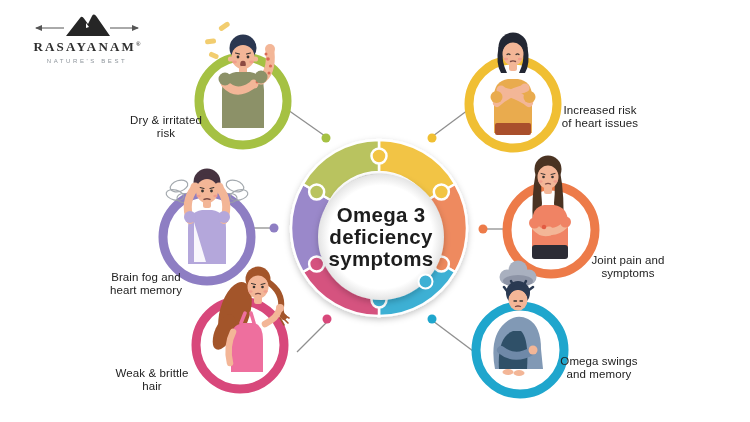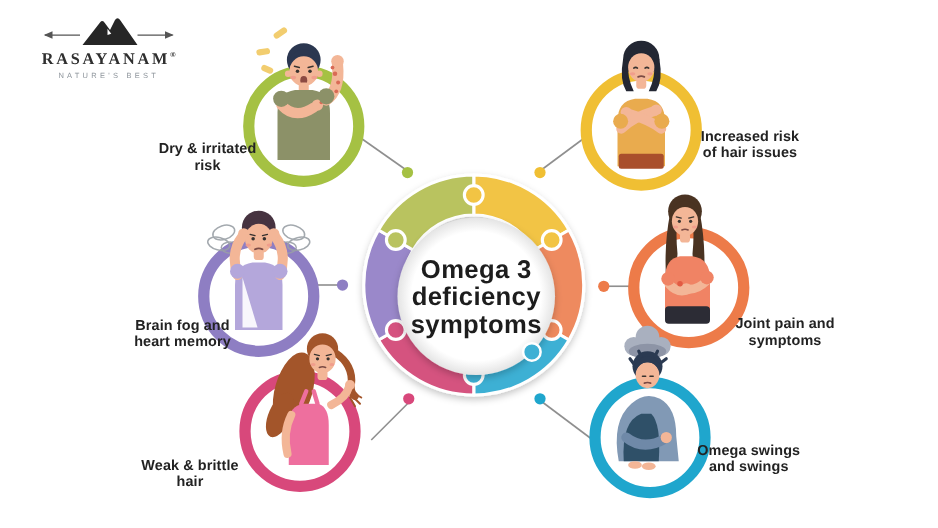--- a/index.html
+++ b/index.html
@@ -8,21 +8,21 @@
     font-family:"Liberation Sans", sans-serif;
   }
   
   .logo{position:absolute;left:28px;top:12px;width:118px;text-align:center;color:#2e2e2e;}
   .logo .brand{font-family:"Liberation Serif", serif;font-weight:bold;font-size:13px;
     letter-spacing:2.2px;color:#2f2f2f;margin-top:1px;white-space:nowrap;}
   .logo .brand sup{font-size:6px;letter-spacing:0;}
   .logo .tagline{font-size:6px;letter-spacing:2.6px;color:#8d949b;margin-top:3px;white-space:nowrap;}
   
   .sym-label{position:absolute;transform:translate(-50%,-50%);text-align:center;
-    font-weight:bold;font-size:11.5px;line-height:1.15;color:#222;letter-spacing:.1px;white-space:nowrap;}
+    font-weight:normal;font-size:11.5px;line-height:1.15;color:#222;letter-spacing:.1px;white-space:nowrap;}
   
   .abs{position:absolute;}
   svg{display:block;overflow:visible;}
   .center-title{font-family:"Liberation Sans",sans-serif;font-weight:bold;font-size:20.5px;
     letter-spacing:.3px;fill:#1d1d1d;}
 </style>
 </head>
 <body>
 
 <div id="canvas">
@@ -260,34 +260,34 @@
       <circle cx="78" cy="95" r="4.5" fill="#f3b697"></circle>
       <ellipse cx="53" cy="117" rx="5.5" ry="3" fill="#f3b697"></ellipse>
       <ellipse cx="64" cy="118" rx="5.5" ry="3" fill="#f3b697"></ellipse>
     </g>
   </svg>
 
   <div class="sym-label" style="left:166px;top:127px">
     <div>Dry &amp; irritated</div>
     <div>risk</div>
   </div>
-  <div class="sym-label" style="left:146px;top:268px">
+  <div class="sym-label" style="left:146px;top:284px">
     <div>Brain fog and</div>
     <div>heart memory</div>
   </div>
   <div class="sym-label" style="left:152px;top:380px">
     <div>Weak &amp; brittle</div>
     <div>hair</div>
   </div>
   <div class="sym-label" style="left:600px;top:117px">
     <div>Increased risk</div>
-    <div>of hair issues</div>
+    <div>of heart issues</div>
   </div>
   <div class="sym-label" style="left:628px;top:267px">
     <div>Joint pain and</div>
     <div>symptoms</div>
   </div>
   <div class="sym-label" style="left:599px;top:368px">
     <div>Omega swings</div>
-    <div>and swings</div>
+    <div>and memory</div>
   </div>
 
 </div>
 
 </body></html>

